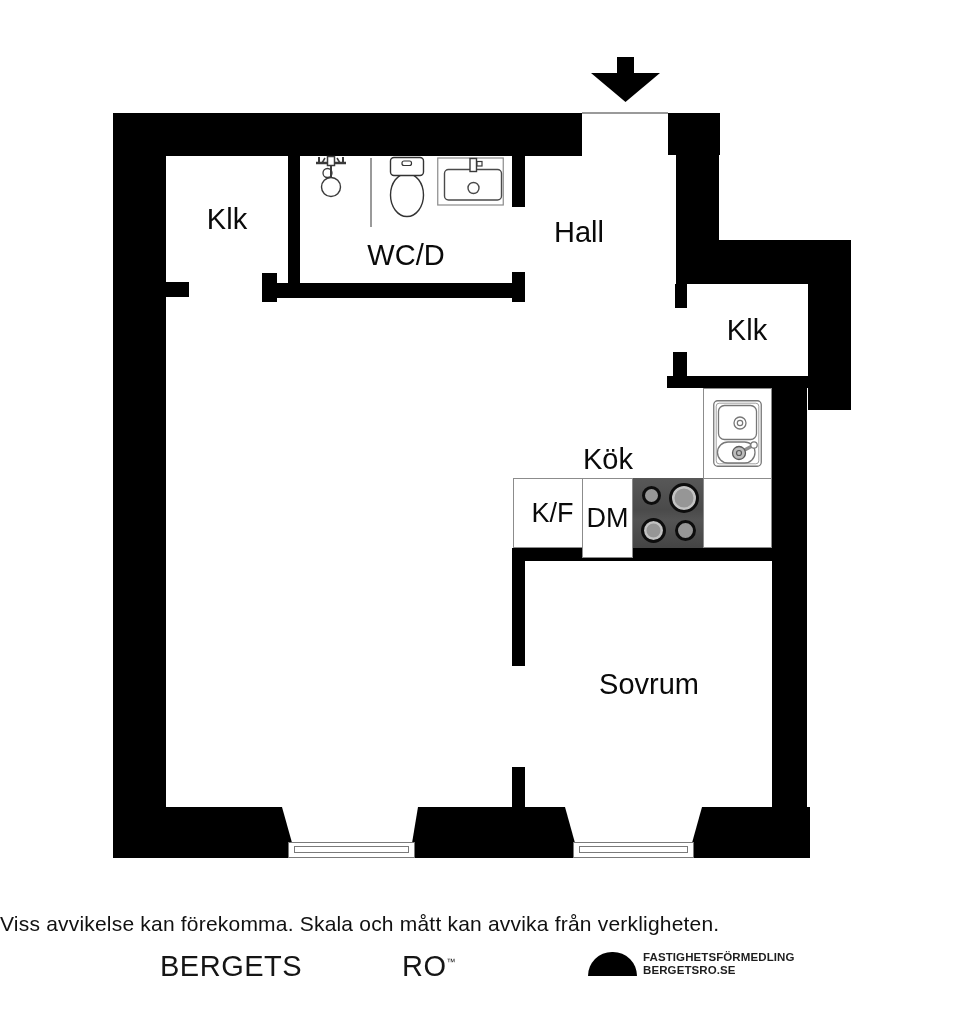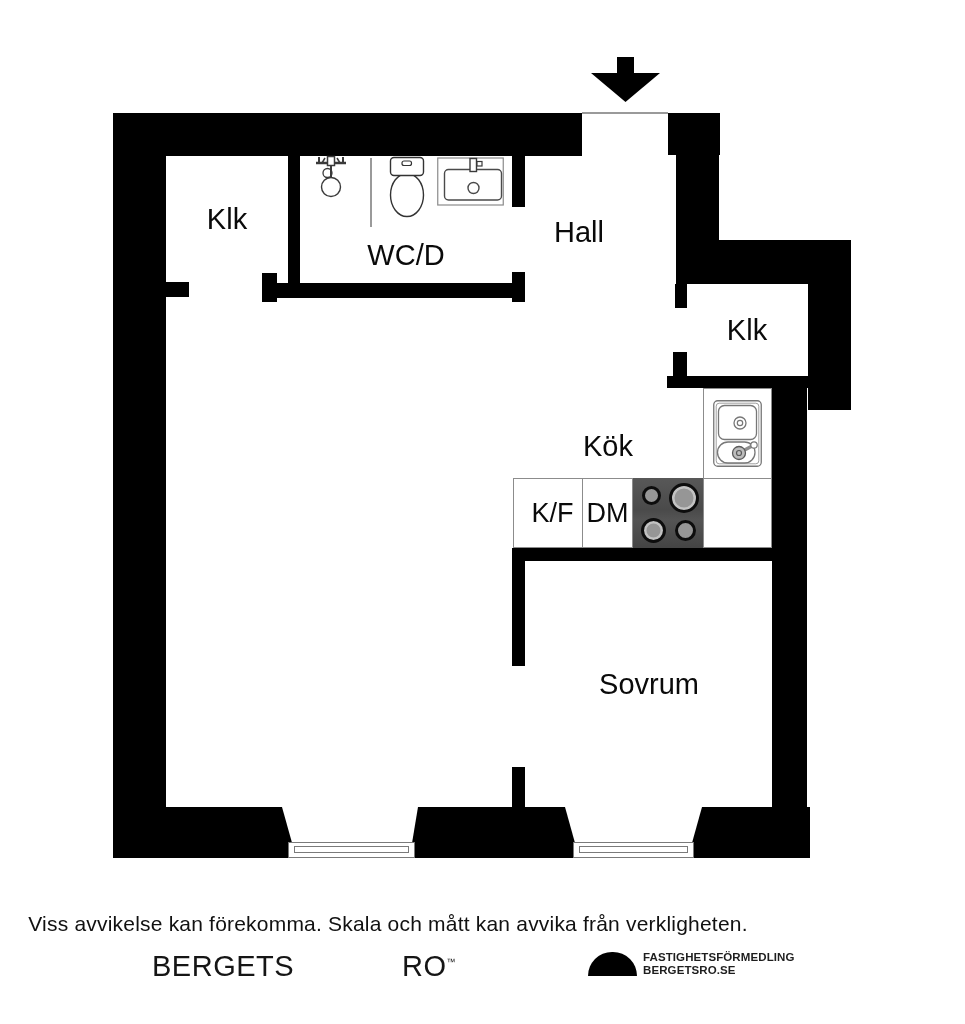--- a/index.html
+++ b/index.html
@@ -22,21 +22,21 @@
     position:absolute;box-sizing:border-box;
     background:linear-gradient(180deg,#585858 0%,#4a4a4a 45%,#545454 60%,#444444 100%);
   }
   .burner{position:absolute;border-radius:50%;background:#969696;border:3px solid #0d0d0d;box-sizing:border-box;}
   .burner.big{box-shadow:inset 0 0 0 2.5px #c2c2c2;}
   .win-open{position:absolute;background:#ffffff;}
   .win-frame{position:absolute;box-sizing:border-box;background:#ffffff;border:1.5px solid #7a7a7a;}
   .win-mid{position:absolute;left:5px;right:5px;top:3px;height:5px;border:1px solid #7a7a7a;}
   .fixture{position:absolute;}
   .footer-disclaimer{
-    position:absolute;left:0;width:776px;top:912px;text-align:center;
+    position:absolute;left:0;width:776px;top:912px;text-align:left;
     font-size:21px;color:#111111;letter-spacing:0.2px;
   }
   .brand{position:absolute;font-size:29px;color:#151515;letter-spacing:0.5px;}
   .brand sup{font-size:9px;vertical-align:super;letter-spacing:0;}
   .dome{position:absolute;left:588px;top:952px;width:49px;height:24px;background:#000000;border-radius:25px 25px 0 0;}
   .agency{position:absolute;left:643px;top:951px;font-size:11.5px;line-height:12.5px;color:#1e1e1e;font-weight:700;letter-spacing:0.1px;}
 </style>
 </head>
 <body>
 
@@ -119,41 +119,41 @@
     <rect x="4.5" y="42" width="37.5" height="21" rx="10.5" fill="#ffffff" stroke="#777777" stroke-width="1.3"></rect>
     <line x1="40" y1="45.5" x2="26" y2="53" stroke="#8f8f8f" stroke-width="3.5"></line>
     <circle cx="41" cy="45" r="3.2" fill="#ffffff" stroke="#777777" stroke-width="1.2"></circle>
     <circle cx="26" cy="53" r="6.5" fill="#bdbdbd" stroke="#5a5a5a" stroke-width="1.3"></circle>
     <circle cx="26" cy="53" r="2.5" fill="none" stroke="#5a5a5a" stroke-width="1.2"></circle>
   </svg>
 
   <div class="appl-box" style="left:513px;top:478px;width:79px;height:70px">
     <span class="appl-label">K/F</span>
   </div>
-  <div class="appl-box" style="left:582px;top:478px;width:51px;height:70px">
+  <div class="appl-box" style="left:582px;top:478px;width:51px;height:80px">
     <span class="appl-label">DM</span>
   </div>
   <div class="stove" style="left:633px;top:478px;width:70px;height:70px">
     <div class="burner" style="left:8.5px;top:7.5px;width:19px;height:19px"></div>
     <div class="burner big" style="left:36px;top:5px;width:30px;height:30px"></div>
     <div class="burner big" style="left:7.5px;top:39.5px;width:25px;height:25px"></div>
     <div class="burner" style="left:41.5px;top:41.5px;width:21px;height:21px"></div>
   </div>
   <div class="appl-box" style="left:703px;top:478px;width:69px;height:70px"></div>
 
   <div class="room-label" style="left:227px;top:219px">Klk</div>
   <div class="room-label" style="left:406px;top:255px">WC/D</div>
   <div class="room-label" style="left:579px;top:232px">Hall</div>
   <div class="room-label" style="left:747px;top:330px">Klk</div>
-  <div class="room-label" style="left:608px;top:446px">Kök</div>
+  <div class="room-label" style="left:608px;top:459px">Kök</div>
   <div class="room-label" style="left:649px;top:684px">Sovrum</div>
 
   <div class="footer-disclaimer">Viss avvikelse kan förekomma. Skala och mått kan avvika från verkligheten.</div>
 
-  <div class="brand" style="left:152px;top:950px">BERGETS</div>
+  <div class="brand" style="left:160px;top:950px">BERGETS</div>
   <div class="brand" style="left:402px;top:950px"><span>RO</span><sup>™</sup></div>
 
   <div class="dome"></div>
   <div class="agency">
     <div>FASTIGHETSFÖRMEDLING</div>
     <div>BERGETSRO.SE</div>
   </div>
 
 </div>
 

